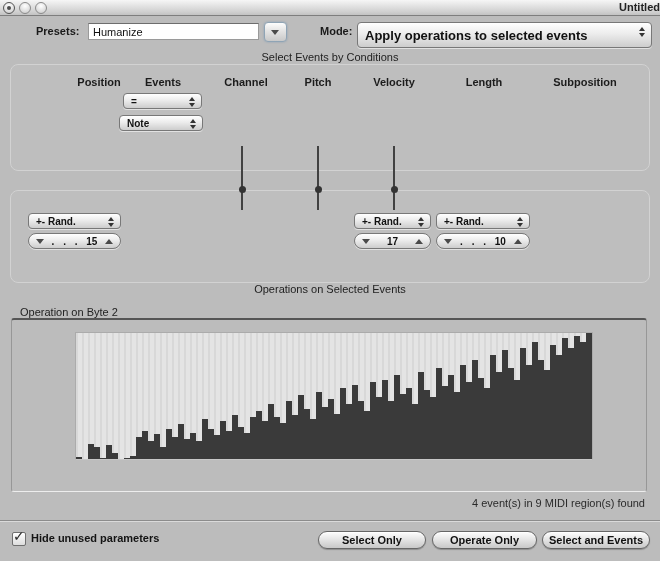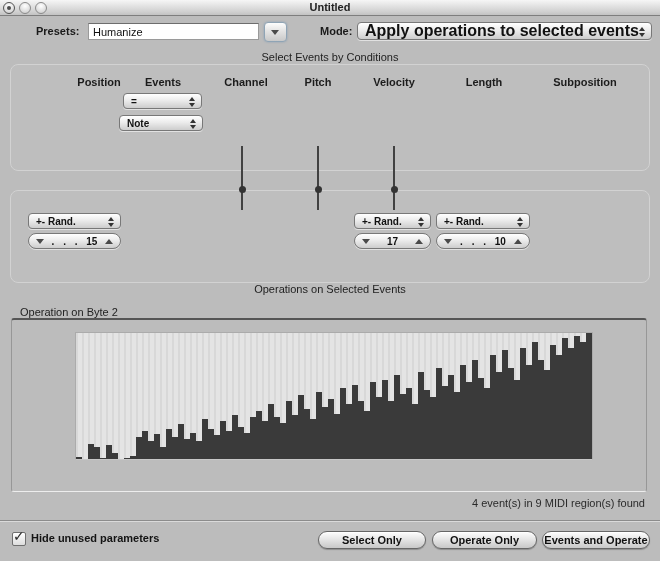--- a/index.html
+++ b/index.html
@@ -13,21 +13,21 @@
   
   #titlebar{
     position:absolute;left:0;top:0;width:660px;height:15px;
     background:linear-gradient(#f6f6f6,#cfcfcf 80%,#c2c2c2);
     border-bottom:1px solid #7e7e7e;
   }
   .tl-btn{position:absolute;top:2px;width:10px;height:10px;border-radius:50%;
     border:1px solid #8b8b8b;background:radial-gradient(circle at 50% 30%,#ffffff,#c9c9c9);}
   .tl-btn.edited{border-color:#555;}
   .tl-btn.edited::after{content:'';position:absolute;left:3px;top:3px;width:4px;height:4px;border-radius:50%;background:#4c4c4c;}
-  #win-title{position:absolute;left:0;top:1px;width:100%;text-align:center;font-weight:bold;font-size:11px;color:#222;}
+  #win-title{position:absolute;left:0;top:1px;width:100%;text-align:right;font-weight:bold;font-size:11px;color:#222;}
   
   .tb-label{position:absolute;font-weight:bold;color:#1a1a1a;}
   #presets-field{position:absolute;left:88px;top:23px;width:165px;height:15px;
     border:1px solid #9a9a9a;border-top-color:#6d6d6d;background:#fff;
     font-family:inherit;font-size:11px;padding:0 0 0 4px;margin:0;color:#111;}
   #presets-arrow-btn{position:absolute;left:264px;top:22px;width:21px;height:18px;
     border:1px solid #8fa4b5;border-radius:4px;
     background:linear-gradient(#fdfdfd,#e3e3e3 45%,#c9c9c9);
     box-shadow:0 0 2px rgba(120,150,180,.8);}
   #presets-arrow-btn .tri-down{position:absolute;left:6px;top:7px;}
@@ -99,21 +99,21 @@
     <div class="tl-btn" style="left:35px"></div>
     <div id="win-title">Untitled</div>
   </div>
 
   <span class="tb-label" style="left:36px;top:25px">Presets:</span>
   <input id="presets-field" value="Humanize" style="">
   <div id="presets-arrow-btn">
     <div class="tri-down"></div>
   </div>
   <span class="tb-label" style="left:320px;top:25px">Mode:</span>
-  <div class="aqua-popup" style="left:357px;top:22px;width:295px;height:18px;font-size:16px">
+  <div class="aqua-popup" style="left:357px;top:22px;width:295px;height:26px;font-size:13px">
     <span>Apply operations to selected events</span>
     <span class="popup-arrows" style="top:4px">
       <span class="pa-up"></span>
         <span class="pa-down"></span>
     </span>
   </div>
 
   <div class="section-title" style="top:51px">Select Events by Conditions</div>
   <div class="group-box" style="left:10px;top:64px;width:638px;height:105px"></div>
   <div id="cond-headers" style="position:absolute;left:0;top:76px;width:660px;height:14px">
@@ -282,17 +282,17 @@
       <div class="bar" style="height: 126px; background: rgb(58, 58, 58);"></div>
     </div>
   <div id="found-status">4 event(s) in 9 MIDI region(s) found</div>
 
   <div id="footer">
     <div id="hide-checkbox" class="checked"></div>
     <div id="hide-label">Hide unused parameters</div>
     <div id="footer-buttons">
         <div class="push-button" style="left: 318px; width: 106px;">Select Only</div>
         <div class="push-button" style="left: 432px; width: 103px;">Operate Only</div>
-        <div class="push-button" style="left: 542px; width: 106px;">Events and Operate</div>
+        <div class="push-button" style="left: 542px; width: 106px;">Select and Events</div>
       </div>
   </div>
 
 </div>
 
 </body></html>

